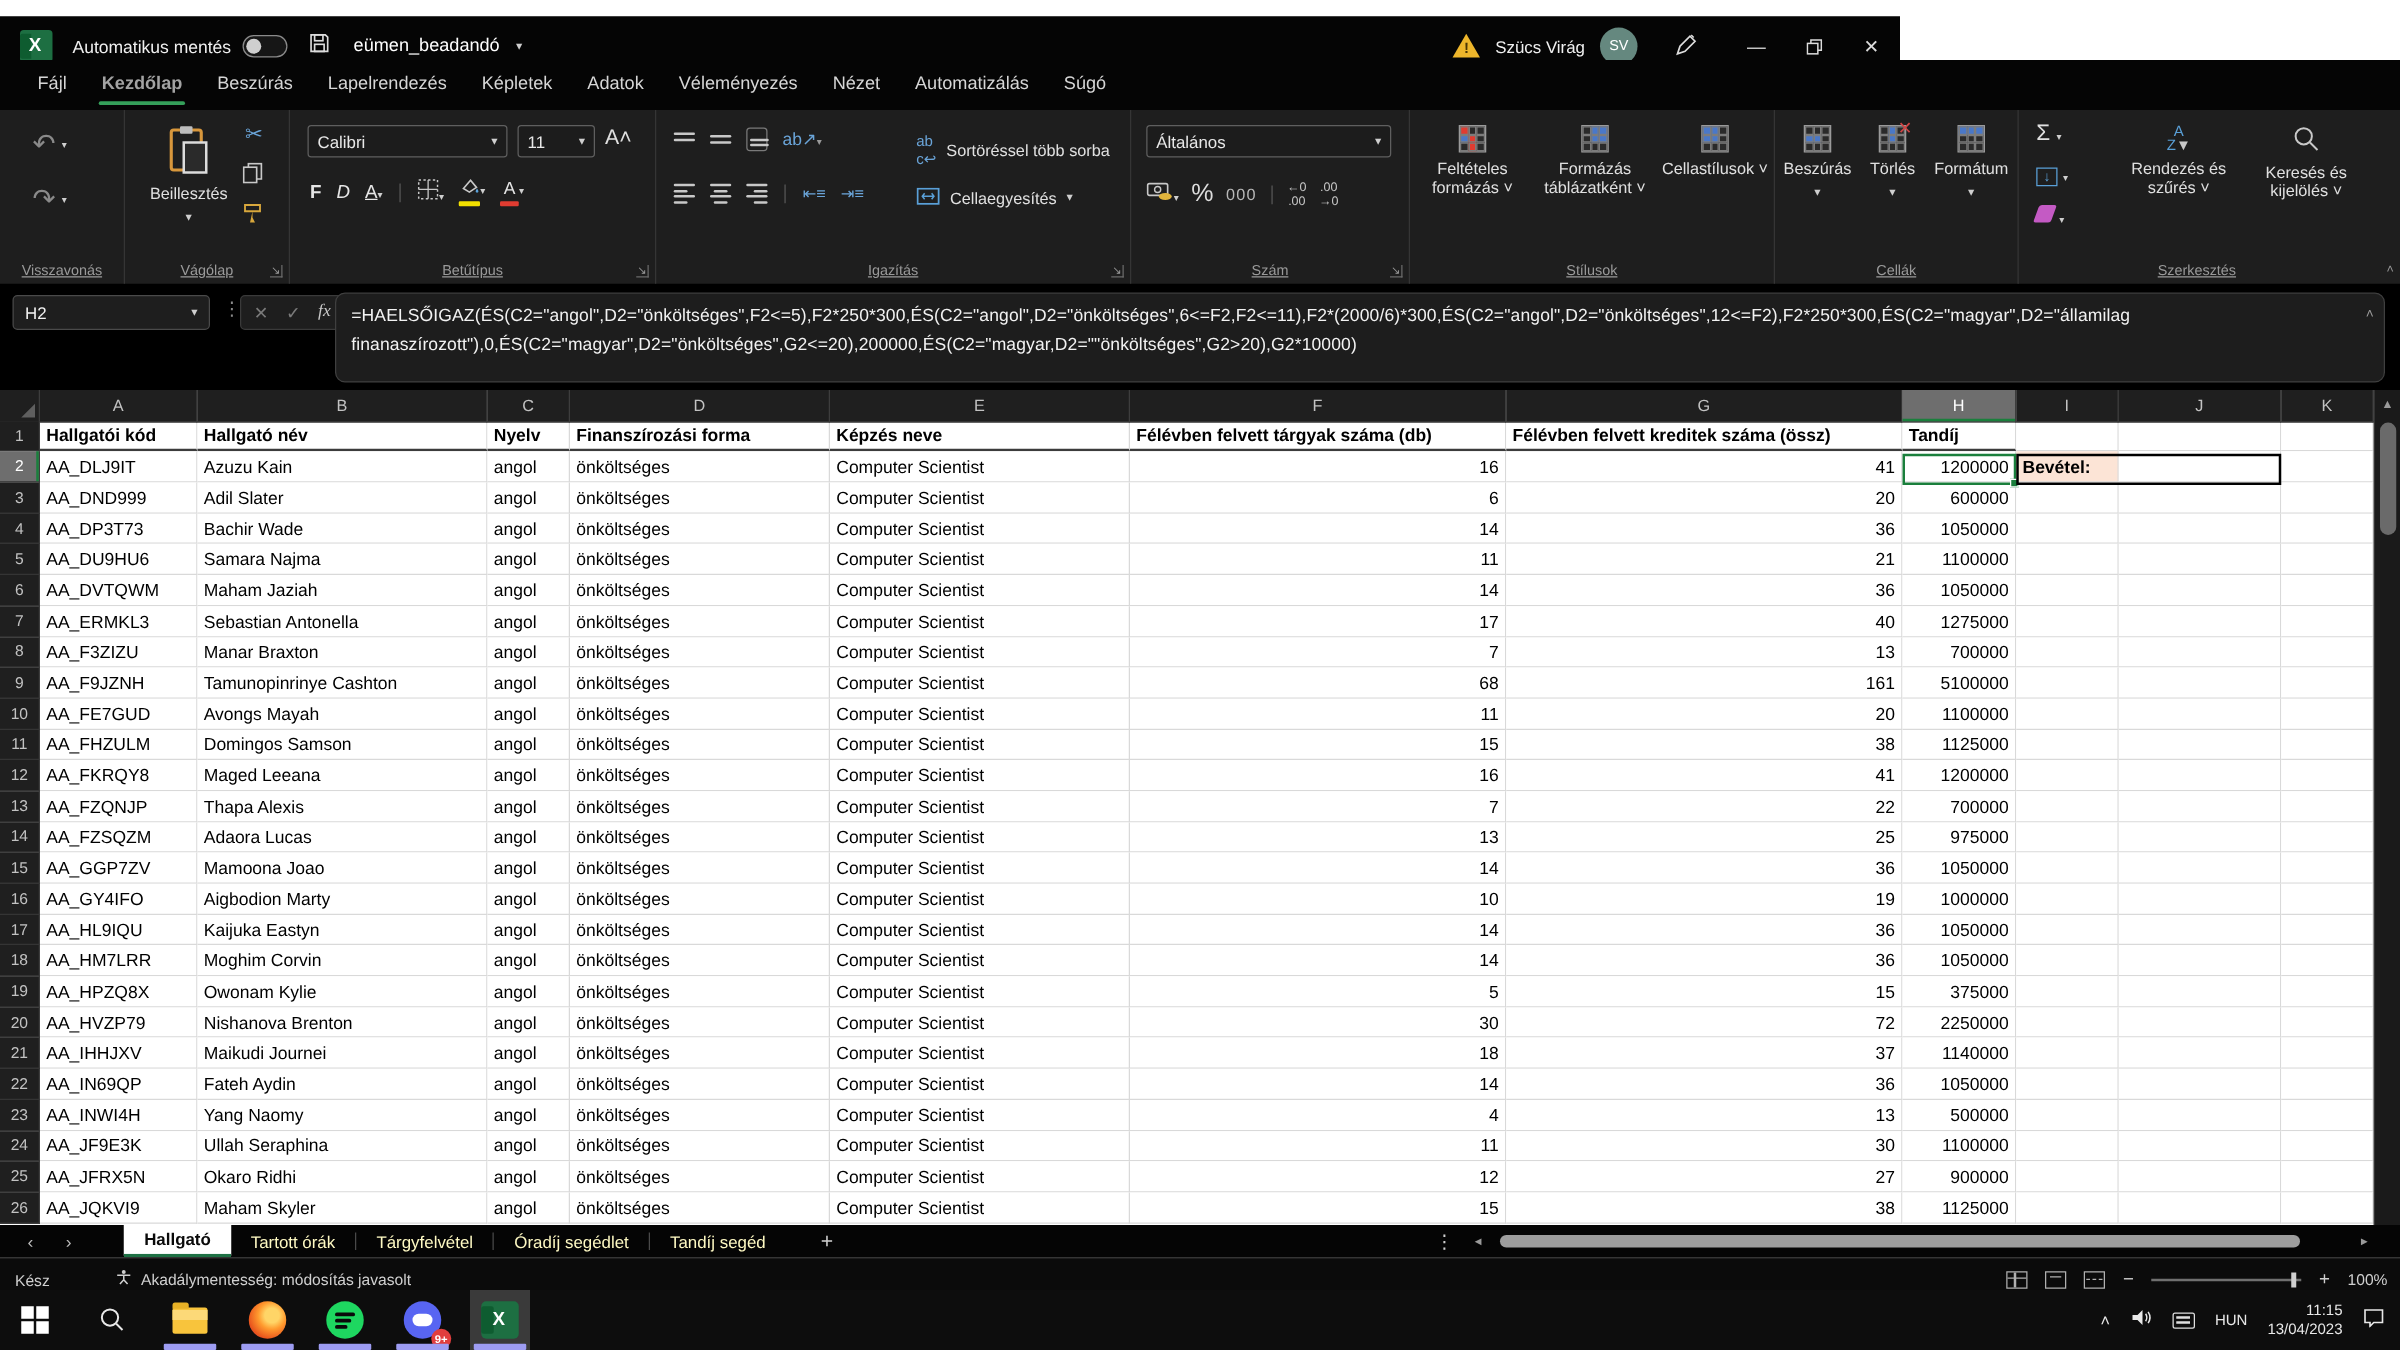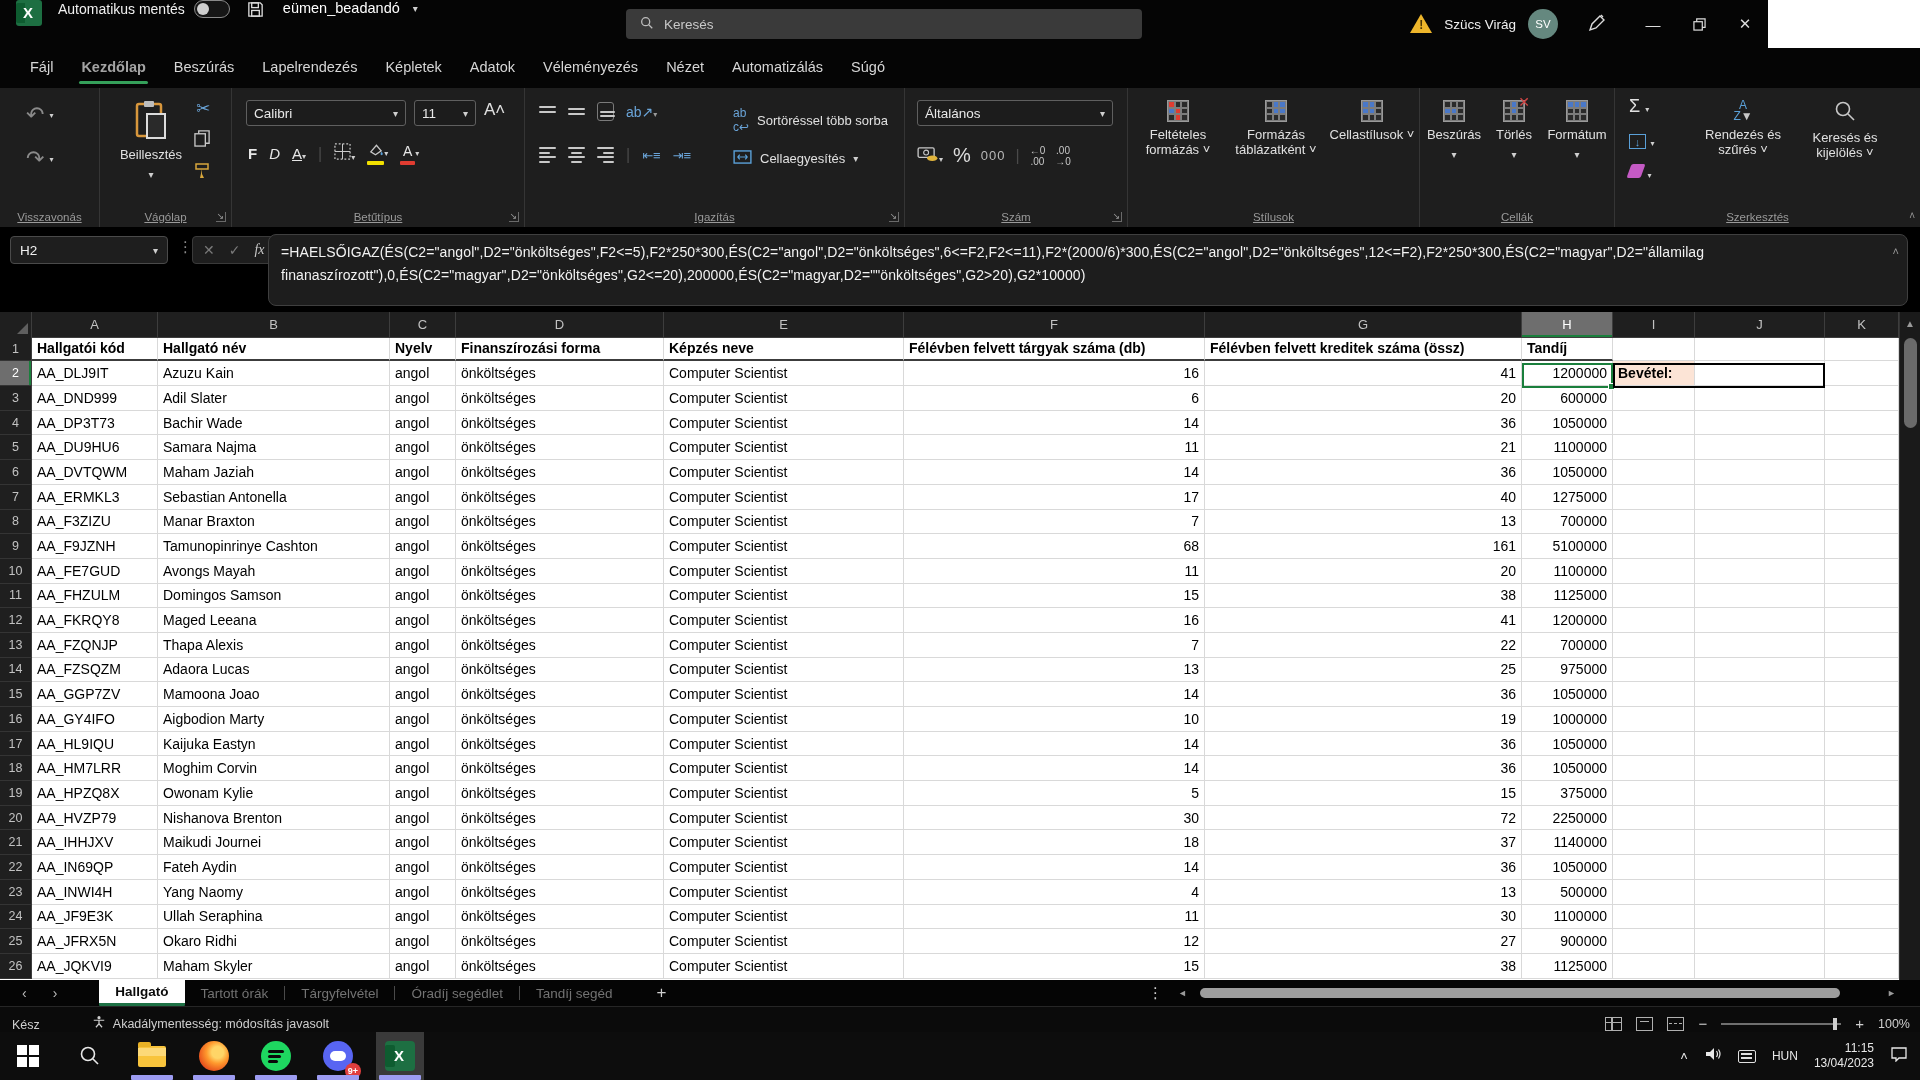--- a/index.html
+++ b/index.html
@@ -1,21 +1,21 @@
 <!DOCTYPE html>
 <html><head>
 <meta charset="utf-8">
 <style>
   html,body{margin:0;padding:0;background:#000;}
   *{box-sizing:border-box;}
   .screen{position:relative;width:1920px;height:1080px;overflow:hidden;background:#fff;
           font-family:"Liberation Sans","DejaVu Sans",sans-serif;-webkit-font-smoothing:antialiased;}
 
   
-  .titlebar{position:absolute;left:0;top:0;width:1768px;height:48px;background:#050505;display:flex;align-items:flex-start;color:#e8e8e8;}
+  .titlebar{position:absolute;left:0;top:13px;width:1520px;height:48px;background:#050505;display:flex;align-items:center;color:#e8e8e8;}
   .xl-logo{width:26px;height:26px;margin-left:16px;position:relative;border-radius:3px;background:#1d6f42;}
   .xl-logo:before{content:"";position:absolute;left:0;top:3px;width:9px;height:20px;background:#0e5c30;border-radius:2px 0 0 2px;}
   .xl-logo:after{content:"X";position:absolute;left:7px;top:4px;color:#fff;font-weight:bold;font-size:15px;}
   .autosave{display:flex;align-items:center;margin-left:16px;gap:9px;font-size:14px;color:#f0f0f0;}
   .toggle{width:36px;height:18px;border:1px solid #8a8a8a;border-radius:10px;position:relative;background:#161616;}
   .toggle .knob{position:absolute;left:2px;top:2px;width:12px;height:12px;border-radius:50%;background:#cfcfcf;}
   .saveic{margin-left:16px;}
   .fname{display:flex;align-items:center;gap:13px;margin-left:18px;font-size:14.5px;color:#fff;}
   .chev{font-size:10px;color:#cfcfcf;}
   .searchbox{position:absolute;left:50%;top:9px;transform:translateX(-50%);width:516px;height:30px;background:#3a3a3a;border-radius:4px;display:flex;align-items:center;gap:10px;padding-left:14px;color:#c9c9c9;font-size:13.5px;}
@@ -88,21 +88,21 @@
   .vscroll{position:absolute;right:0;top:312px;width:21px;height:668px;background:#1a1a1a;border-left:1px solid #333;}
   .vscroll .up{height:22px;display:flex;align-items:center;justify-content:center;color:#9a9a9a;font-size:10px;}
   .vscroll .thumb{position:absolute;left:4px;top:26px;width:13px;height:90px;background:#6a6a6a;border-radius:7px;}
 
   
   .sheetbar{position:absolute;left:0;top:980px;width:1920px;height:26px;background:#050505;display:flex;align-items:center;color:#e4e4e4;}
   .sheetnav{display:flex;gap:26px;margin-left:22px;color:#bdbdbd;font-size:14px;}
   .stabs{display:flex;align-items:center;height:26px;margin-left:42px;}
   .stab{padding:0 16px;height:26px;display:flex;align-items:center;font-size:13.5px;position:relative;text-align:center;}
   .stab.active{background:#fff;color:#0a0a0a;font-weight:bold;border-bottom:3px solid #1e7145;border-radius:0 0 1px 1px;}
-  .stab.inactive{color:#737373;}
+  .stab.inactive{color:#fef9c3;}
   .stab-sep{width:1px;height:14px;background:#4a4a4a;}
   .addsheet{margin-left:28px;font-size:17px;color:#cfcfcf;}
   .sheetmenu{position:absolute;left:1148px;color:#cfcfcf;font-size:15px;}
   .hscroll{position:absolute;left:1178px;top:8px;width:718px;height:11px;}
   .hscroll .arr{position:absolute;top:0;color:#9a9a9a;font-size:9px;line-height:11px;}
   .hscroll .track{position:absolute;left:16px;right:16px;top:0;height:11px;}
   .hscroll .thumb{position:absolute;left:6px;top:0;width:640px;height:10px;background:#9d9d9d;border-radius:5px;}
 
   
   .statusbar{position:absolute;left:0;top:1006px;width:1920px;height:26px;background:#0b0b0b;border-top:1px solid #262626;display:flex;align-items:flex-end;color:#cfcfcf;font-size:12.5px;}
@@ -159,27 +159,20 @@
     <div class="saveic">
       <svg width="19" height="19" viewBox="0 0 20 20">
           <path d="M3 3h12l2 2v12H3z" fill="none" stroke="#dcdcdc" stroke-width="1.4"></path>
           <rect x="6" y="3" width="7" height="5" fill="none" stroke="#dcdcdc" stroke-width="1.4"></rect>
           <rect x="6" y="11" width="8" height="6" fill="none" stroke="#dcdcdc" stroke-width="1.4"></rect>
         </svg>
     </div>
     <div class="fname">
       <span>eümen_beadandó</span>
       <span class="chev">▾</span>
-    </div>
-    <div class="searchbox">
-      <span><svg width="14" height="14" viewBox="0 0 16 16">
-            <circle cx="6.5" cy="6.5" r="4.6" fill="none" stroke="#bdbdbd" stroke-width="1.5"></circle>
-            <line x1="10" y1="10" x2="14" y2="14" stroke="#bdbdbd" stroke-width="1.5"></line>
-          </svg></span>
-      <span>Keresés</span>
     </div>
     <div class="tb-right">
       <div class="warn">
           <div class="tri"></div>
           <div class="bang">!</div>
         </div>
       <span class="uname">Szücs Virág</span>
       <div class="avatar">SV</div>
       <div class="penbtn">
         <svg width="20" height="20" viewBox="0 0 20 20">

